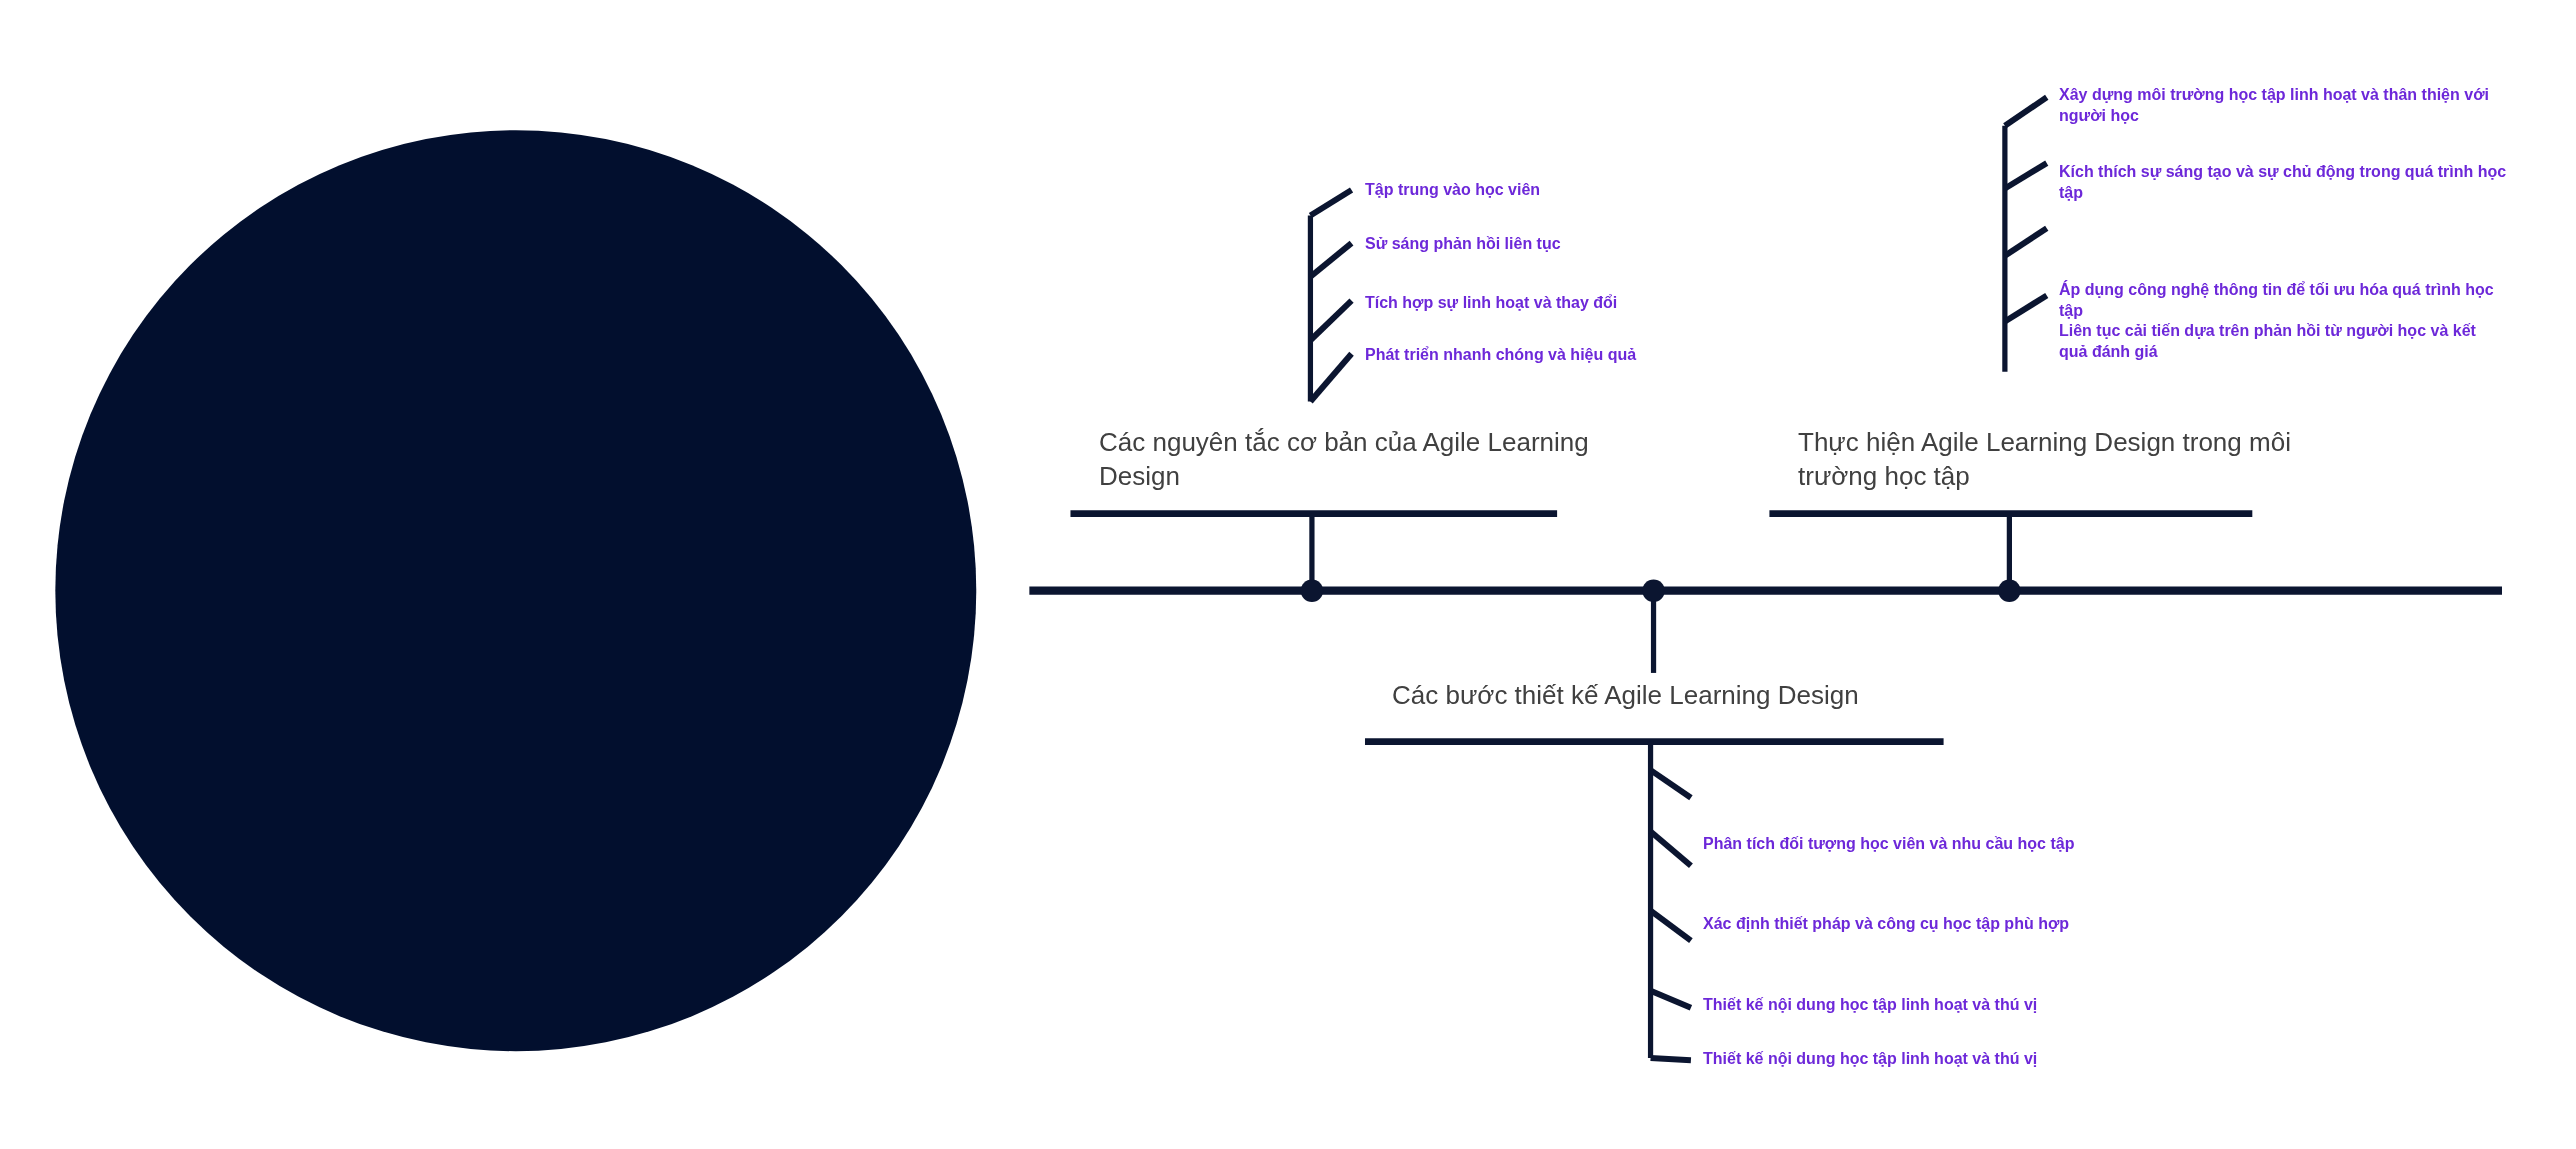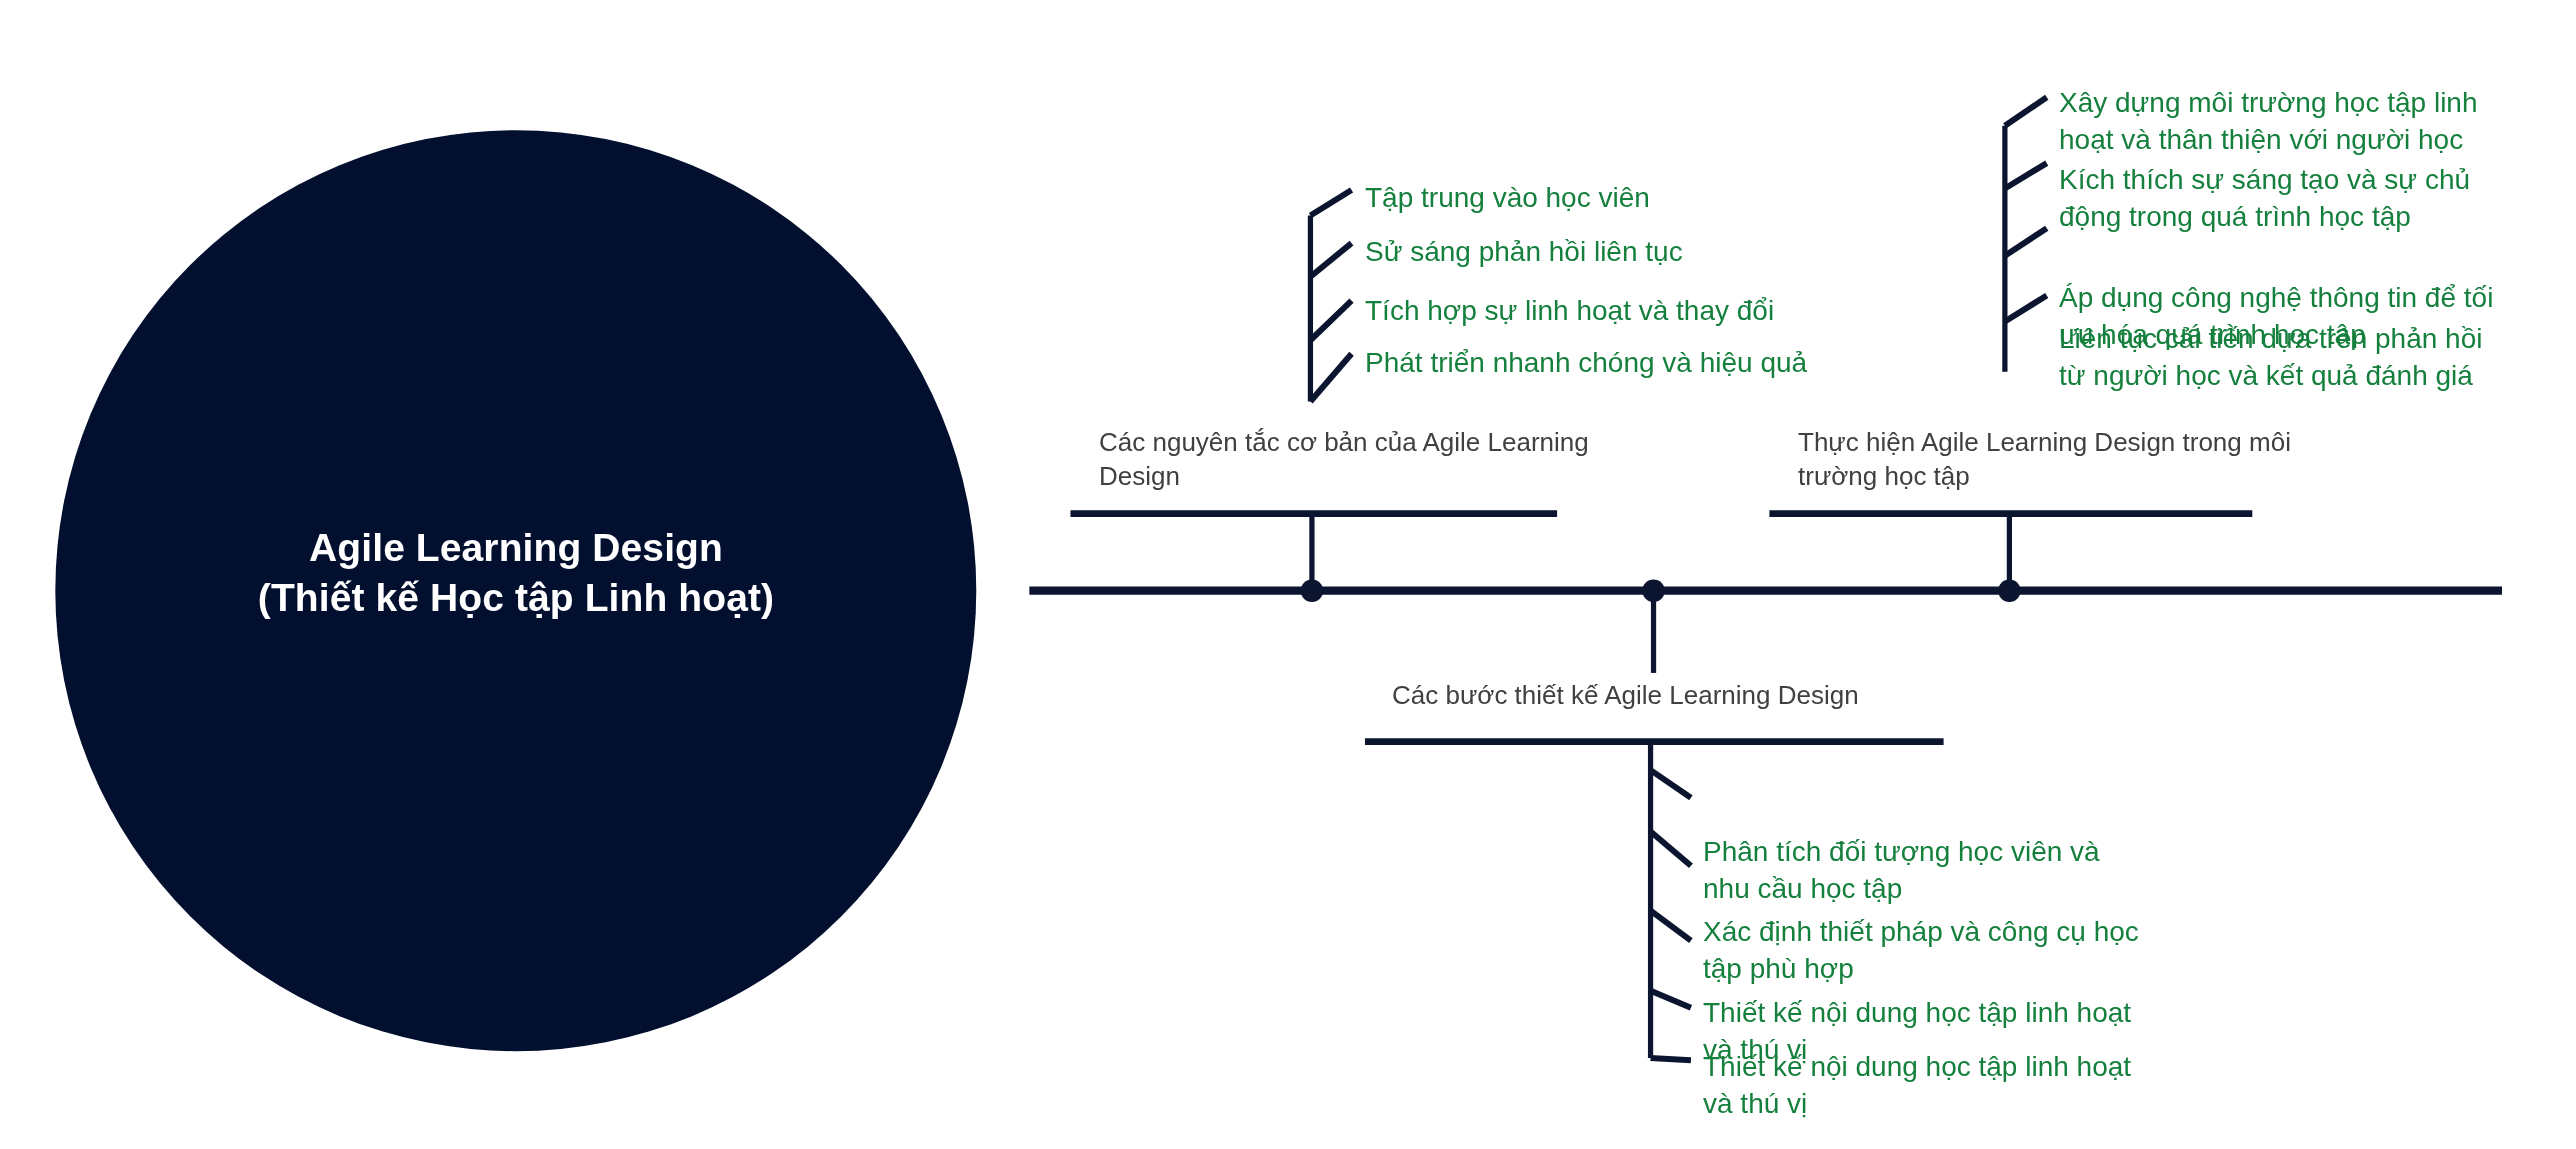--- a/index.html
+++ b/index.html
@@ -44,24 +44,24 @@
     line-height: 1.3;
     color: #404040;
     font-weight: 400;
   }
   #branch-title-1 { left: 1099px; top: 426px; width: 493px; }
   #branch-title-3 { left: 1798px; top: 426px; width: 508px; }
   #branch-title-2 { left: 1392px; top: 679px; width: 568px; }
   
   .sub-item {
     position: absolute;
-    font-size: 28px;
+    font-size: 16px;
     line-height: 1.33;
-    color: #15803d;
-    font-weight: 400;
+    color: #6d28d9;
+    font-weight: 700;
   }
 </style>
 </head>
 <body>
 
 <div id="canvas">
 
   <svg id="diagram-svg" viewBox="0 0 3446 1538">
 
     <circle cx="690" cy="790" r="616" fill="#020f2e"></circle>
@@ -91,24 +91,20 @@
     <line x1="2208" y1="1112" x2="2262" y2="1158" stroke="#0b1530" stroke-width="8"></line>
     <line x1="2208" y1="1218" x2="2262" y2="1258" stroke="#0b1530" stroke-width="8"></line>
     <line x1="2208" y1="1325" x2="2262" y2="1348" stroke="#0b1530" stroke-width="8"></line>
     <line x1="2208" y1="1415" x2="2262" y2="1418" stroke="#0b1530" stroke-width="8"></line>
 
     <circle cx="1755" cy="790" r="15" fill="#0b1530"></circle>
     <circle cx="2212" cy="790" r="15" fill="#0b1530"></circle>
     <circle cx="2688" cy="790" r="15" fill="#0b1530"></circle>
   </svg>
 
-  <div class="center-title">
-    <div>Agile Learning Design</div>
-    <div>(Thiết kế Học tập Linh hoạt)</div>
-  </div>
 
   <div class="branch-title" id="branch-title-1">Các nguyên tắc cơ bản của Agile Learning Design</div>
 
   <div class="branch-title" id="branch-title-3">Thực hiện Agile Learning Design trong môi trường học tập</div>
 
   <div class="branch-title" id="branch-title-2">Các bước thiết kế Agile Learning Design</div>
 
   <div class="sub-item" style="left:1365px; top:179px; width:419px;">Tập trung vào học viên</div>
   <div class="sub-item" style="left:1365px; top:233px; width:419px;">Sử sáng phản hồi liên tục</div>
   <div class="sub-item" style="left:1365px; top:292px; width:449px;">Tích hợp sự linh hoạt và thay đổi</div>

